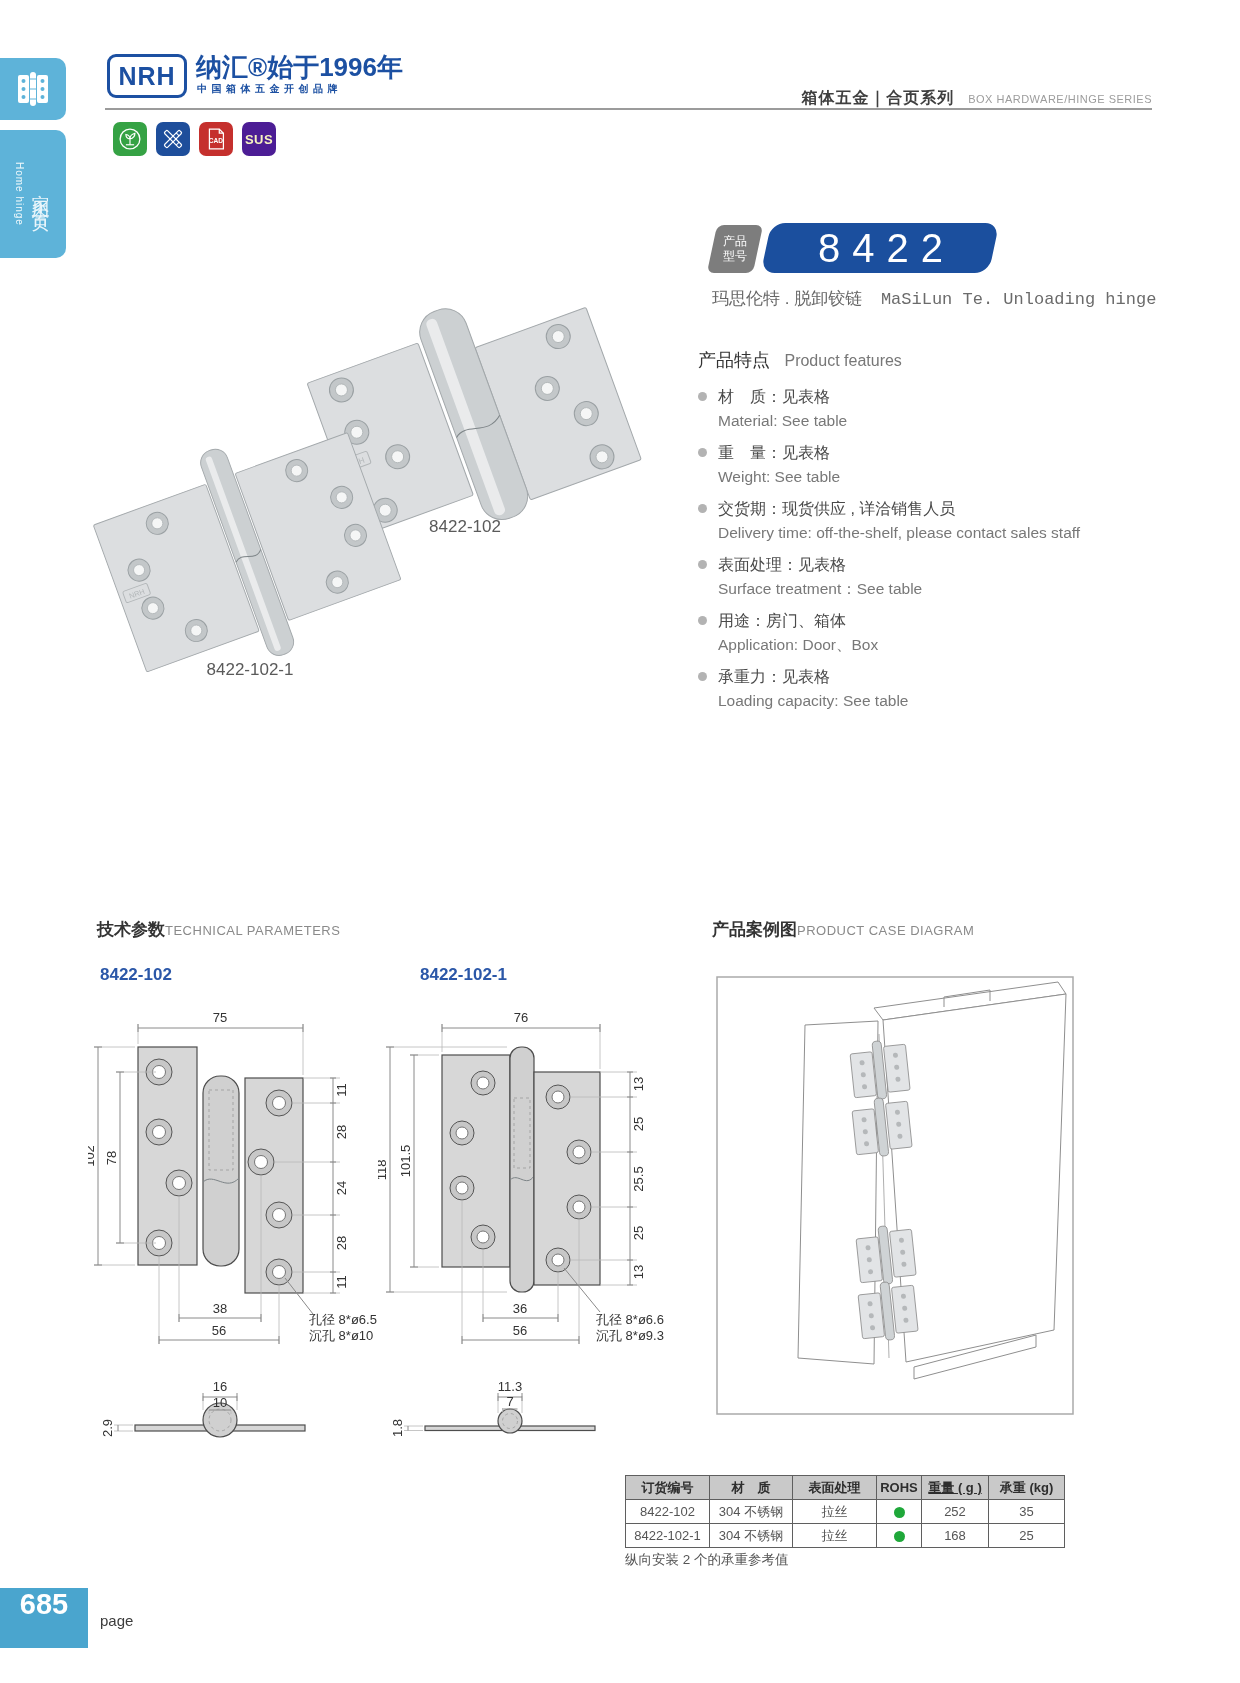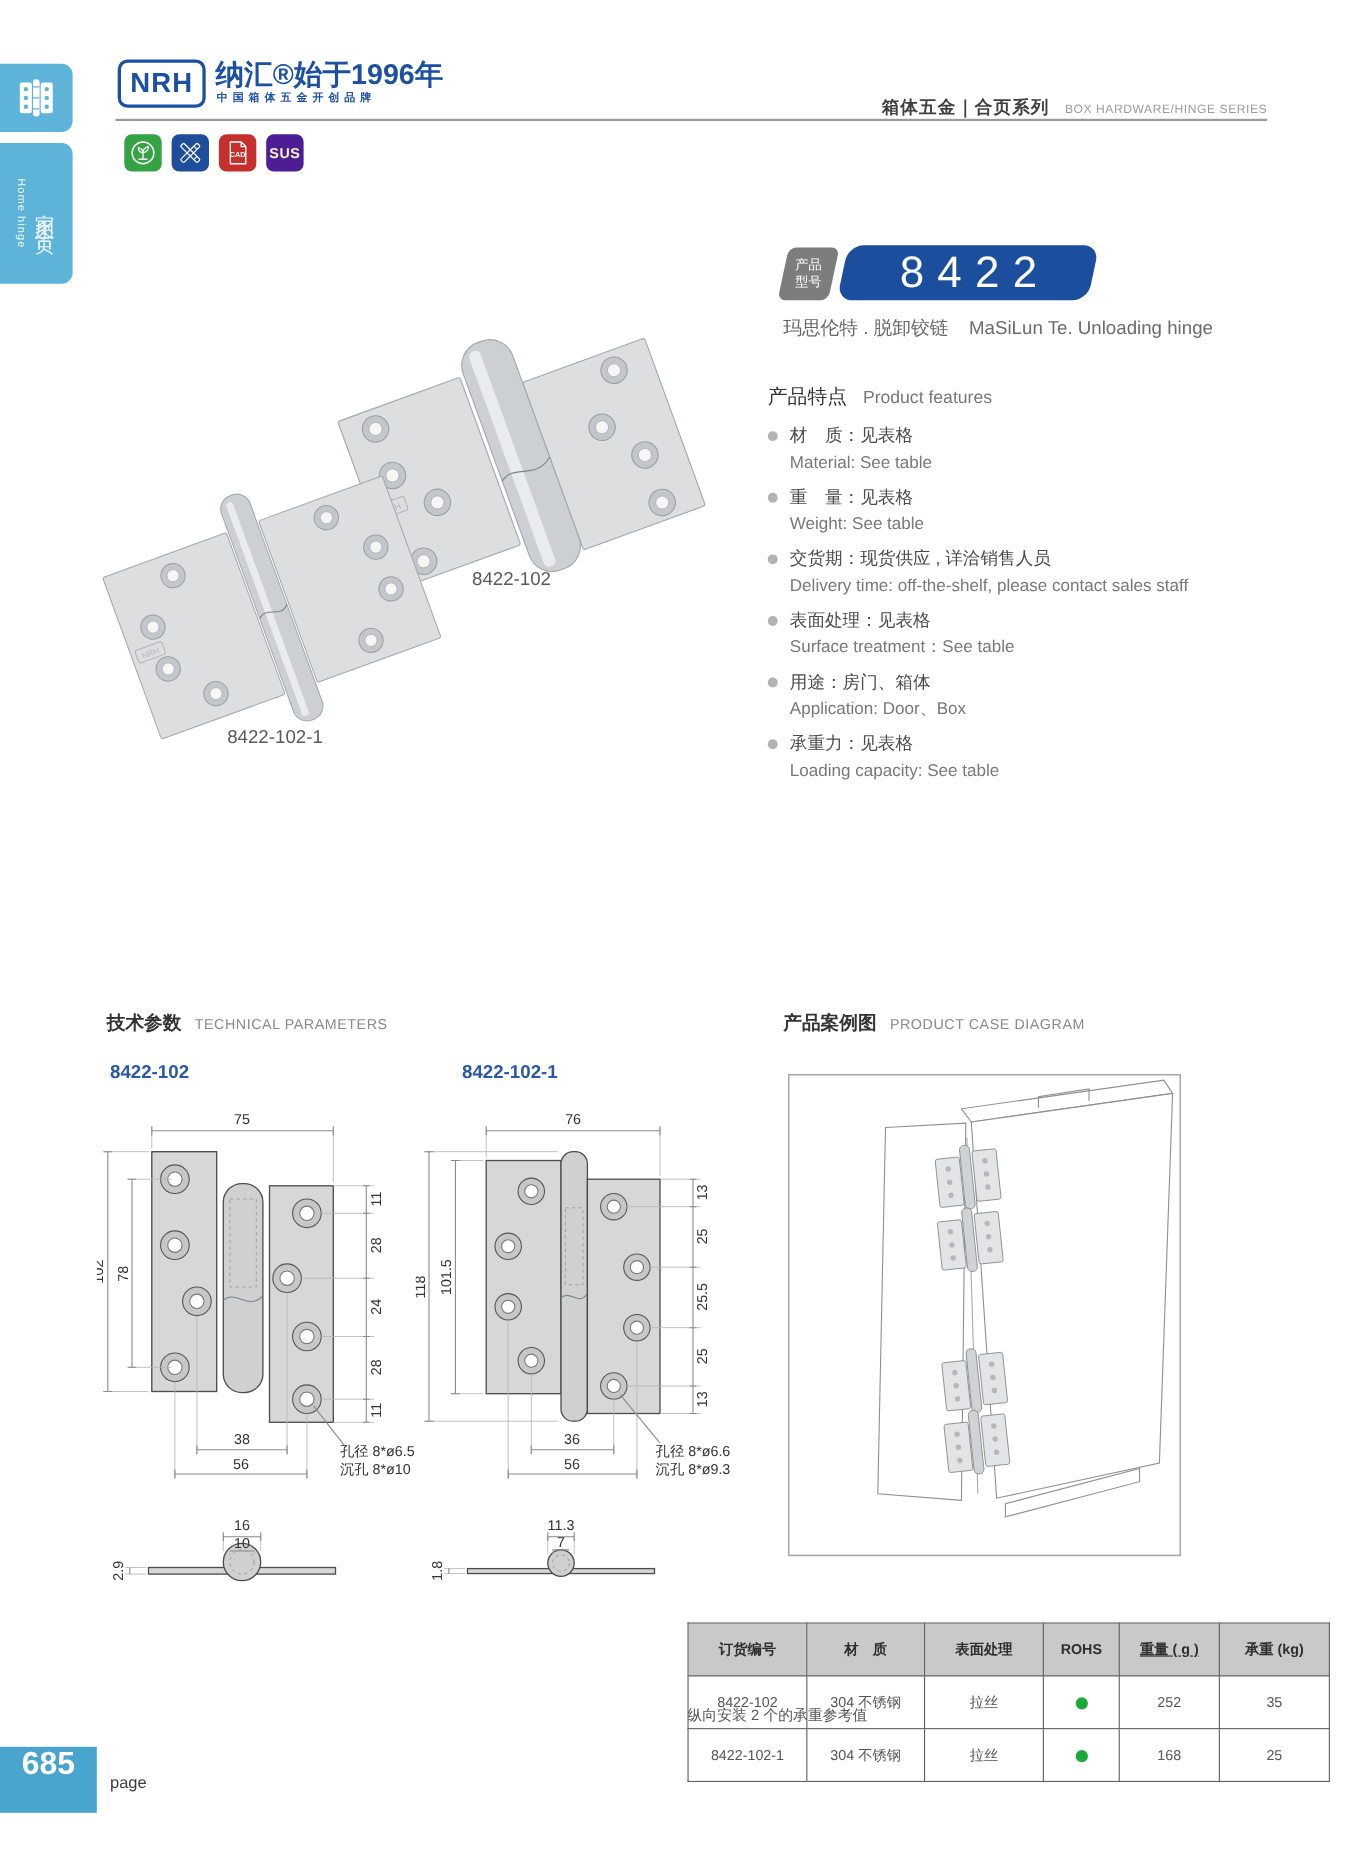--- a/index.html
+++ b/index.html
@@ -25,36 +25,36 @@
   .badge{position:absolute;top:122px;width:34px;height:34px;border-radius:7px;display:flex;align-items:center;justify-content:center;}
   .badge svg{display:block;}
   .sus-txt{color:#f7f3c0;font-weight:bold;font-size:13px;letter-spacing:0.5px;}
 
   
   .model-tag{position:absolute;left:712px;top:225px;width:46px;height:48px;background:#7d7d7d;border-radius:7px;transform:skewX(-12deg);display:flex;align-items:center;justify-content:center;}
   .model-tag .inner{transform:skewX(12deg);color:#fff;font-size:12px;line-height:15px;text-align:center;}
   .model-pill{position:absolute;left:766px;top:223px;width:228px;height:50px;background:#1b4f9e;border-radius:14px;transform:skewX(-12deg);display:flex;align-items:center;justify-content:center;}
   .model-pill .inner{transform:skewX(12deg);color:#fff;font-size:40px;letter-spacing:12px;padding-left:12px;}
   .subtitle{position:absolute;left:712px;top:287px;font-size:17px;color:#666;}
-  .subtitle .en{margin-left:14px;color:#6b6b6b;}
+  .subtitle .en{margin-left:14px;color:#6b6b6b;font-family:Liberation Mono, monospace;}
 
   
   .features{position:absolute;left:698px;top:348px;width:480px;}
   .feat-head .cn{font-size:18px;font-weight:normal;color:#333;}
   .feat-head .en{font-size:16px;color:#777;margin-left:10px;}
   .feat-list{margin:12px 0 0 0;padding:0;list-style:none;}
   .feat-list li{position:relative;padding-left:20px;margin-bottom:7px;}
   .feat-list .dot{position:absolute;left:0;top:8px;width:9px;height:9px;border-radius:50%;background:#b3b3b3;}
   .feat-cn{font-size:16px;color:#4a4a4a;line-height:25px;}
   .feat-en{font-size:15.5px;color:#787878;line-height:24px;}
 
   .photo-label{position:absolute;font-size:17px;color:#5a5a5a;text-align:center;width:130px;}
 
   
-  .sec-head{position:absolute;display:flex;align-items:baseline;gap:12px;}
+  .sec-head{position:absolute;display:flex;align-items:baseline;gap:0;}
   .sec-head .cn{font-size:17px;font-weight:bold;color:#333;}
   .sec-head .en{font-size:13px;color:#8a8a8a;letter-spacing:0.5px;}
   .draw-label{position:absolute;font-size:17px;font-weight:bold;color:#2b57a8;}
 
   
   .plate{fill:#d7d7d7;stroke:#4d4d4d;stroke-width:1.2;}
   .barrel{fill:#d0d0d0;stroke:#4d4d4d;stroke-width:1.2;}
   .holeO{fill:#c7c7c7;stroke:#555;stroke-width:1;}
   .holeI{fill:#ffffff;stroke:#777;stroke-width:1;}
   .dim{stroke:#8a8a8a;stroke-width:1;fill:none;}
@@ -65,21 +65,21 @@
   .cd-line{fill:#ffffff;stroke:#8f8f8f;stroke-width:1;}
   .cd-hinge{fill:#e2e4e6;stroke:#8a8a8a;stroke-width:0.8;}
   .cd-pin{fill:#cfd3d5;stroke:#8a8a8a;stroke-width:0.8;}
   .pplate{fill:#dcdee0;stroke:#a3a8ab;stroke-width:1;}
   .pbarrel{fill:#ccd0d2;stroke:#a3a8ab;stroke-width:1;}
   .pholeO{fill:#c3c7c9;stroke:#9aa0a3;stroke-width:1;}
   .pholeI{fill:#f5f6f6;stroke:#aeb3b5;stroke-width:0.8;}
 
   
   .spec{position:absolute;left:625px;top:1475px;border-collapse:collapse;}
-  .spec th,.spec td{border:1px solid #5f5f5f;font-size:13px;text-align:center;padding:12px;height:23px;}
+  .spec th,.spec td{border:1px solid #5f5f5f;font-size:13px;text-align:center;padding:0;height:23px;}
   .spec th{background:#c9c9c9;color:#2e2e2e;font-weight:bold;}
   .spec td{color:#555;}
   .rohs-dot{display:inline-block;width:11px;height:11px;border-radius:50%;background:#1fa83a;vertical-align:middle;}
   .table-note{position:absolute;left:625px;top:1551px;width:433px;text-align:left;font-size:13.5px;color:#555;}
 
   
   .page-box{position:absolute;left:0;top:1588px;width:88px;height:60px;background:#4aa5ce;display:flex;align-items:flex-start;justify-content:center;}
   .page-box span{color:#fff;font-size:29px;font-weight:bold;}
   .page-word{position:absolute;left:100px;top:1612px;font-size:15px;color:#3c3c3c;}
 </style>

